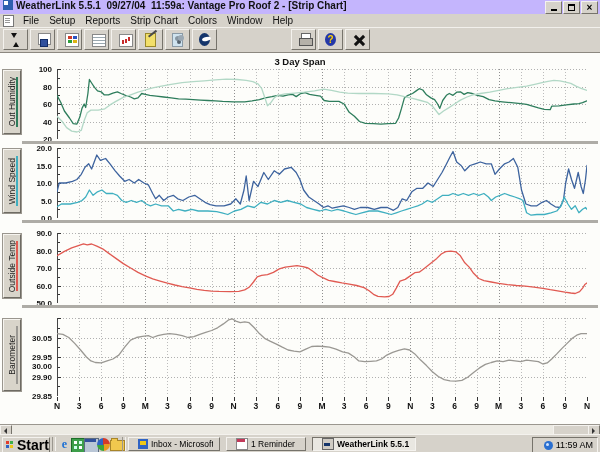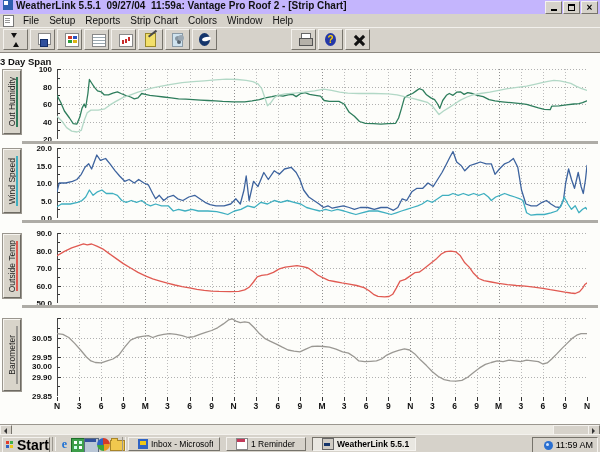--- a/index.html
+++ b/index.html
@@ -47,21 +47,21 @@
   .ic-noaa{width:14px;height:13px;border-radius:50%;background:#15356b;}
   .ic-noaa::after{content:"";position:absolute;left:3px;top:4px;width:9px;height:4px;border-radius:50%;background:#fff;transform:rotate(-12deg);}
   .ic-print::before{content:"";position:absolute;left:3px;top:0;width:8px;height:5px;background:#fff;border:1px solid #666;}
   .ic-print::after{content:"";position:absolute;left:1px;top:5px;width:12px;height:6px;background:#b5b1a9;border:1px solid #555;}
   .ic-help{width:14px;height:13px;border-radius:50%;background:#2438a8;color:#ffd200;
     font-size:10px;font-weight:bold;text-align:center;line-height:13px;}
   .ic-close::before,.ic-close::after{content:"";position:absolute;left:1px;top:6px;width:13px;height:3px;background:#111;}
   .ic-close::before{transform:rotate(45deg);} .ic-close::after{transform:rotate(-45deg);}
   
   .chart-area{position:absolute;left:0;top:52px;width:600px;height:372px;background:#fdfdfa;border-top:1px solid #8c8880;}
-  .chart-title{position:absolute;left:0;top:3px;width:600px;font-size:9.5px;font-weight:bold;color:#111;}
+  .chart-title{position:absolute;left:0;top:3px;width:600px;text-align:center;font-size:9.5px;font-weight:bold;color:#111;}
   .plot-label{position:absolute;left:3px;width:16px;background:#d8d4ca;border:1px solid;
     border-color:#f6f4ef #6e6b63 #6e6b63 #f6f4ef;box-shadow:0 0 0 1px #9a968e;
     display:flex;align-items:center;justify-content:center;}
   .vtext{writing-mode:vertical-rl;transform:rotate(180deg);font-size:8.5px;color:#222;white-space:nowrap;}
   .label-stripe{position:absolute;right:2px;top:6px;bottom:6px;width:2px;}
   .yaxis{position:absolute;left:20px;width:34px;}
   .ytick{position:absolute;right:2px;font-size:8px;font-weight:bold;color:#111;}
   .plot-svg{position:absolute;left:57px;}
   .panel-sep{position:absolute;left:22px;width:576px;height:3px;background:#aeaca6;}
   .xticks-row{position:absolute;left:0;top:344px;width:600px;height:12px;}

